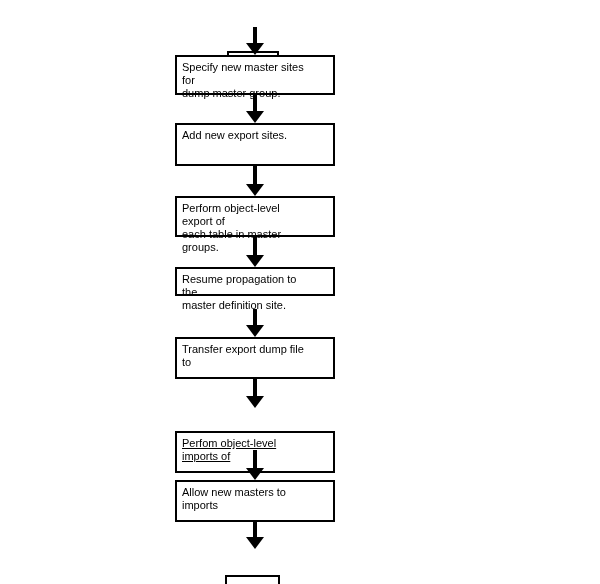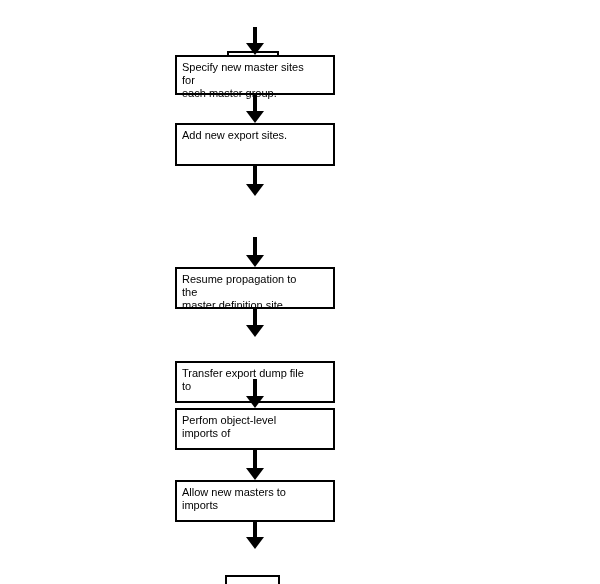--- a/index.html
+++ b/index.html
@@ -32,23 +32,23 @@
     left:175px; width:160px; height:42px;
     border:2px solid #000;
     background:#fff;
     font-size:11px; line-height:13px;
     padding:4px 20px 0 5px;
   }
   .process .ln { display:block; }
   .b0 { top:55px;  height:40px; }
   .b1 { top:123px; height:43px; }
   .b2 { top:196px; height:41px; }
-  .b3 { top:267px; height:42px; }
-  .b4 { top:337px; height:42px;margin-top:24px; }
-  .b5 { top:408px; height:42px; }
+  .b3 { top:267px; height:29px; }
+  .b4 { top:337px; height:42px; }
+  .b5 { top:431px; height:42px;text-decoration:underline; }
   .b6 { top:480px; height:42px; }
 
   
   .arrow {
     position:absolute;
     left:245px; width:20px;
     display:flex; flex-direction:column; align-items:center;
   }
   .arrow .stem { width:4px; flex:1 1 auto; background:#000; }
   .arrow .head {
@@ -75,38 +75,42 @@
     <span>START</span>
   </div>
 
   <div class="arrow a0">
     <div class="stem"></div>
     <div class="head"></div>
   </div>
 
   <div class="process b0">
     <span class="ln">Specify new master sites for</span>
-    <span class="ln">each master group.</span>
+    <span class="ln">dump master group.</span>
   </div>
 
   <div class="arrow a1">
     <div class="stem"></div>
     <div class="head"></div>
   </div>
 
   <div class="process b1">
     <span class="ln">Add new export sites.</span>
     <span class="ln"></span>
   </div>
 
   <div class="arrow a2">
     <div class="stem"></div>
     <div class="head"></div>
   </div>
 
+  <div class="process b2">
+    <span class="ln">Perform object-level export of</span>
+    <span class="ln">each table in master groups.</span>
+  </div>
 
   <div class="arrow a3">
     <div class="stem"></div>
     <div class="head"></div>
   </div>
 
   <div class="process b3">
     <span class="ln">Resume propagation to the</span>
     <span class="ln">master definition site.</span>
   </div>

